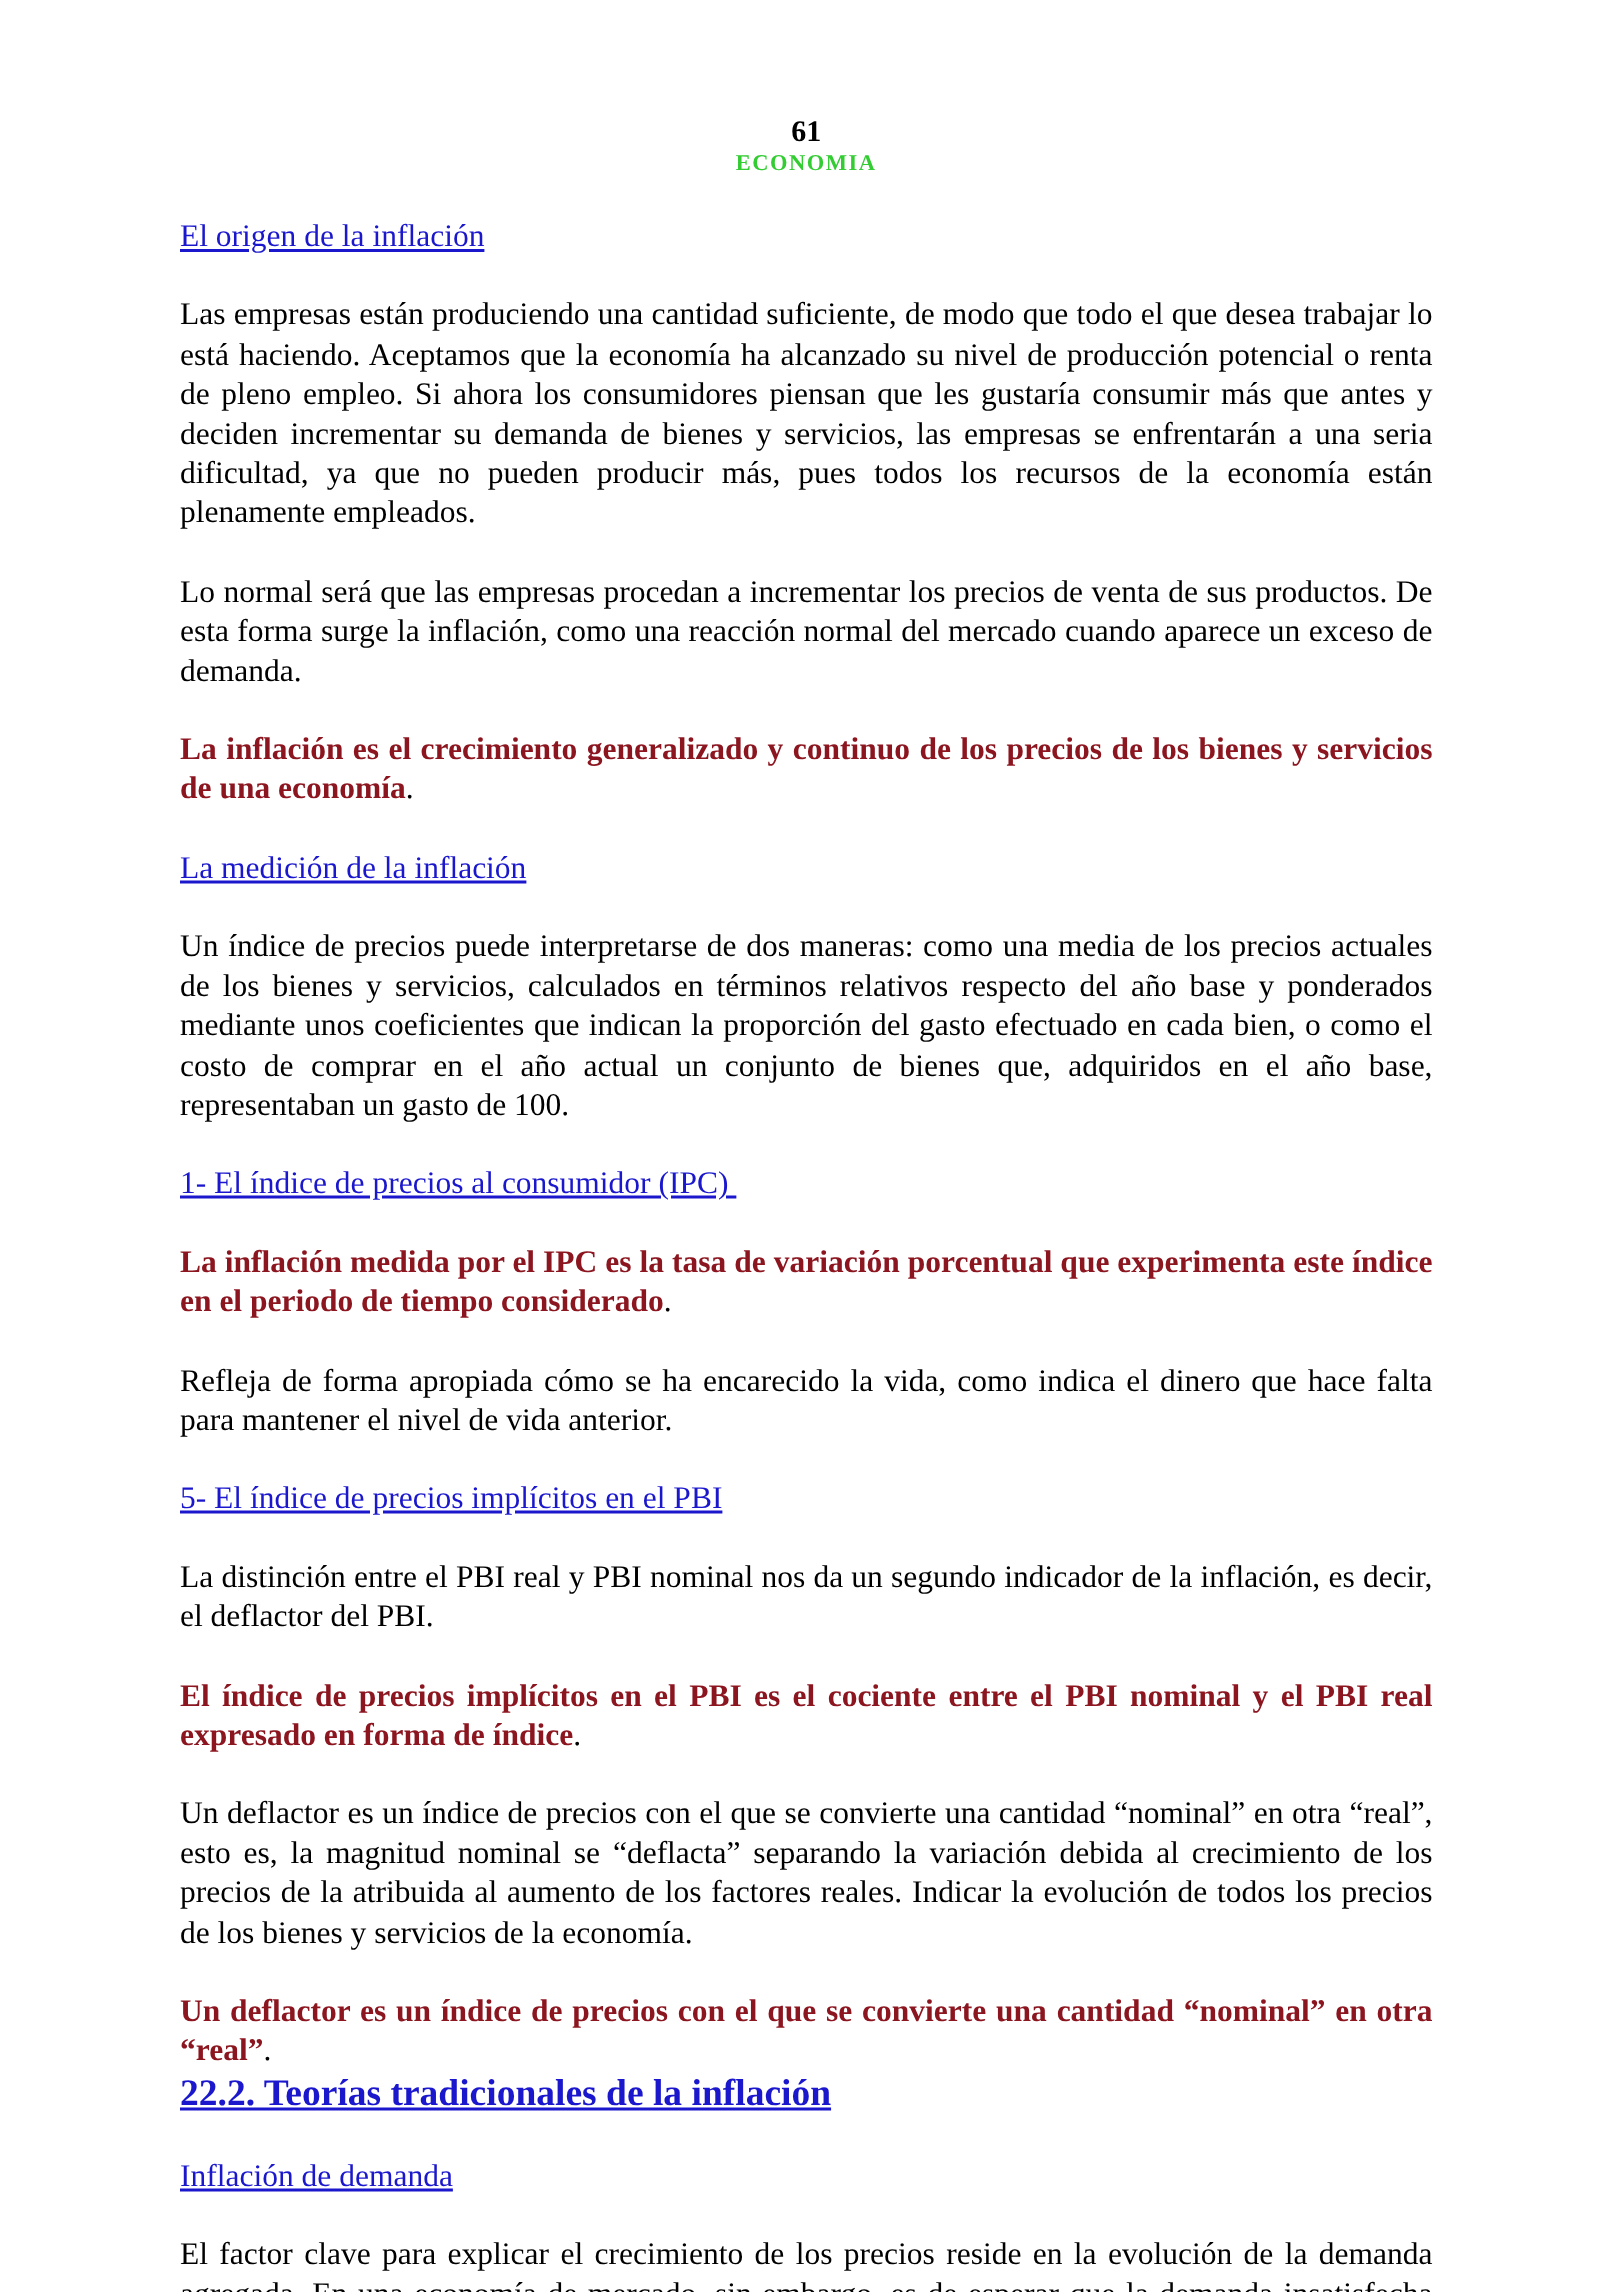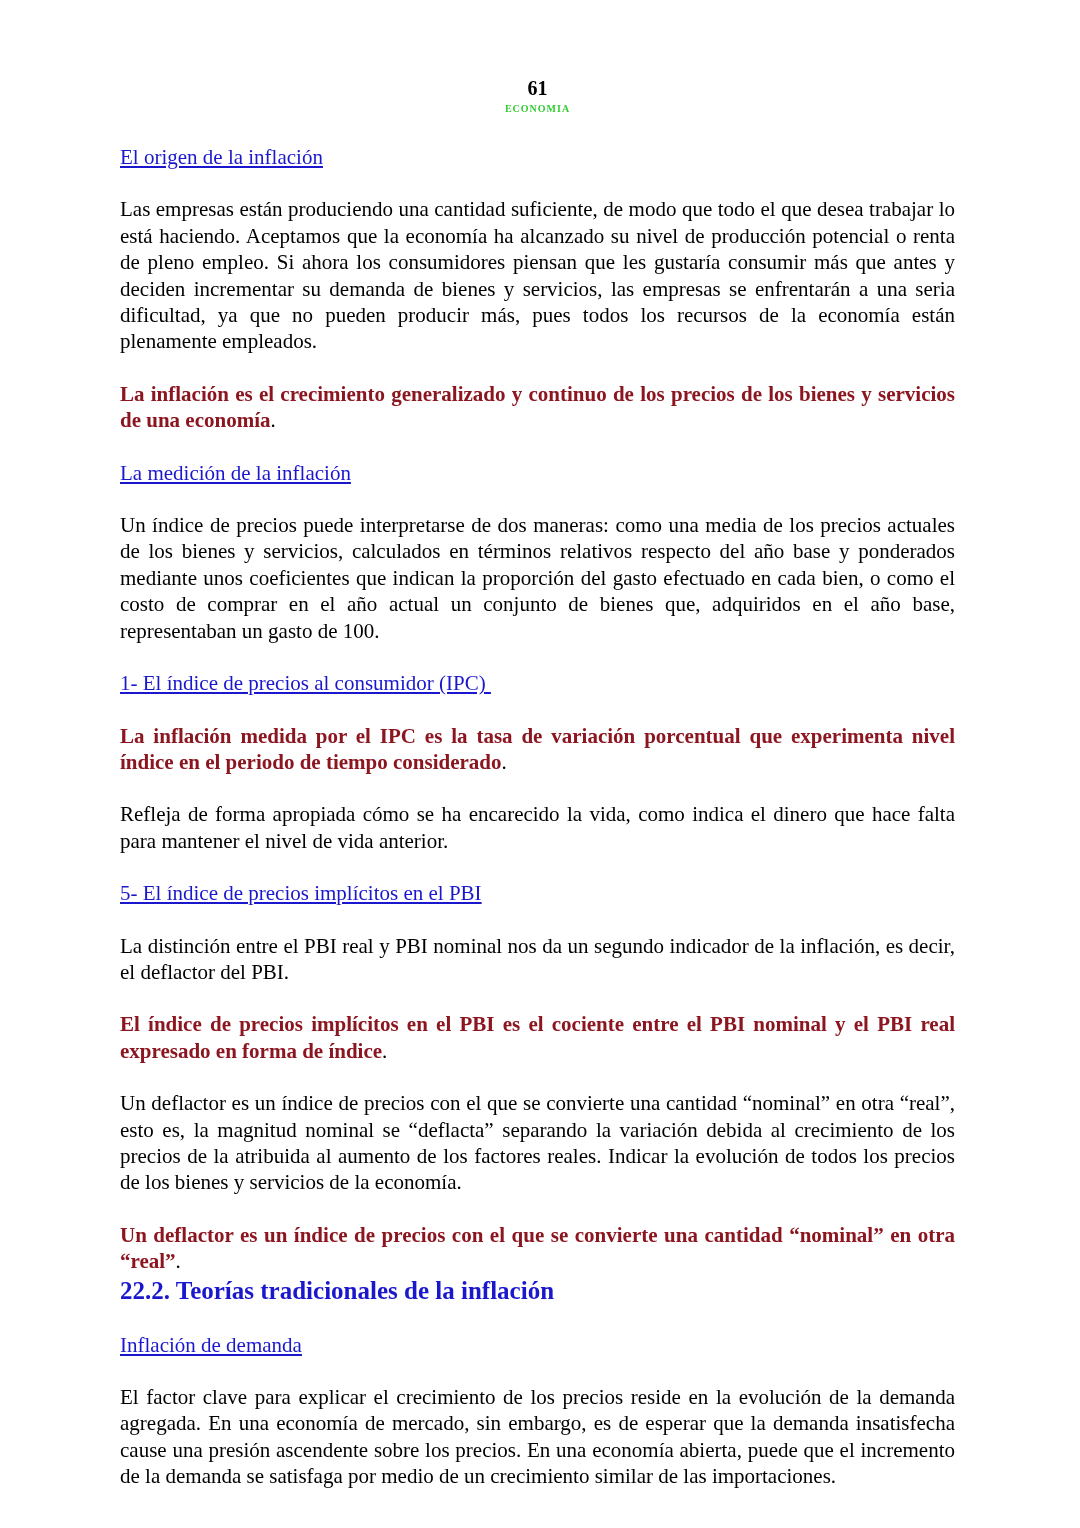--- a/index.html
+++ b/index.html
@@ -16,51 +16,52 @@
     min-height:1528px;
     box-sizing:border-box;
     margin:0 auto;
     background:var(--page-bg);
     padding:76px 125px 40px 120px;
     font-family:"Liberation Serif","DejaVu Serif",serif;
     color:var(--body-black);
   }
   .page-header{text-align:center;margin-bottom:13px;}
   .page-number{font-weight:bold;font-size:20px;line-height:24px;}
-  .subject{font-weight:bold;font-size:10px;line-height:18px;color:var(--subject-green);letter-spacing:1px;}
+  .subject{font-weight:bold;font-size:15px;line-height:18px;color:var(--subject-green);letter-spacing:1px;}
   .doc p, .doc h2{margin:0;}
   .doc p{font-size:21px;line-height:26.4px;margin-top:26px;}
   .body-para{text-align:justify;}
   .link-heading span{color:var(--heading-blue);text-decoration:underline;}
   .bold-red{text-align:justify;font-weight:bold;color:var(--bold-red);}
   .bold-red .suffix{color:var(--body-black);font-weight:normal;}
   .section-title{
     margin:28px 0 2px 0;
     font-size:25px;line-height:31px;
     font-weight:bold;color:var(--heading-blue);
   }
-  .section-title span{}
+  .section-title span{text-decoration:underline;}
   .gap-before{margin-top:26px;}
 </style>
 </head>
 <body>
 
 <div class="page">
   <header class="page-header">
     <div class="page-number">61</div>
     <div class="subject">ECONOMIA</div>
   </header>
   <article class="doc">
       <p class="link-heading"><span>El origen de la inflación</span></p>
       <p class="body-para">Las empresas están produciendo una cantidad suficiente, de modo que todo el que desea trabajar lo está haciendo. Aceptamos que la economía ha alcanzado su nivel de producción potencial o renta de pleno empleo. Si ahora los consumidores piensan que les gustaría consumir más que antes y deciden incrementar su demanda de bienes y servicios, las empresas se enfrentarán a una seria dificultad, ya que no pueden producir más, pues todos los recursos de la economía están plenamente empleados.</p>
+      <p class="body-para">Lo normal será que las empresas procedan a incrementar los precios de venta de sus productos. De esta forma surge la inflación, como una reacción normal del mercado cuando aparece un exceso de demanda.</p>
       <p class="bold-red"><span>La inflación es el crecimiento generalizado y continuo de los precios de los bienes y servicios de una economía</span><span class="suffix">.</span></p>
       <p class="link-heading gap-before"><span>La medición de la inflación</span></p>
       <p class="body-para">Un índice de precios puede interpretarse de dos maneras: como una media de los precios actuales de los bienes y servicios, calculados en términos relativos respecto del año base y ponderados mediante unos coeficientes que indican la proporción del gasto efectuado en cada bien, o como el costo de comprar en el año actual un conjunto de bienes que, adquiridos en el año base, representaban un gasto de 100.</p>
       <p class="link-heading gap-before"><span>1- El índice de precios al consumidor (IPC)&nbsp;</span></p>
-      <p class="bold-red"><span>La inflación medida por el IPC es la tasa de variación porcentual que experimenta nivel índice en el periodo de tiempo considerado</span><span class="suffix">.</span></p>
+      <p class="bold-red"><span>La inflación medida por el IPC es la tasa de variación porcentual que experimenta este índice en el periodo de tiempo considerado</span><span class="suffix">.</span></p>
       <p class="body-para">Refleja de forma apropiada cómo se ha encarecido la vida, como indica el dinero que hace falta para mantener el nivel de vida anterior.</p>
       <p class="link-heading gap-before"><span>5- El índice de precios implícitos en el PBI</span></p>
       <p class="body-para">La distinción entre el PBI real y PBI nominal nos da un segundo indicador de la inflación, es decir, el deflactor del PBI.</p>
       <p class="bold-red"><span>El índice de precios implícitos en el PBI es el cociente entre el PBI nominal y el PBI real expresado en forma de índice</span><span class="suffix">.</span></p>
       <p class="body-para">Un deflactor es un índice de precios con el que se convierte una cantidad “nominal” en otra “real”, esto es, la magnitud nominal se “deflacta” separando la variación debida al crecimiento de los precios de la atribuida al aumento de los factores reales. Indicar la evolución de todos los precios de los bienes y servicios de la economía.</p>
       <p class="bold-red"><span>Un deflactor es un índice de precios con el que se convierte una cantidad “nominal” en otra “real”</span><span class="suffix">.</span></p>
       <h2 class="section-title gap-before"><span>22.2. Teorías tradicionales de la inflación</span></h2>
       <p class="link-heading"><span>Inflación de demanda</span></p>
       <p class="body-para">El factor clave para explicar el crecimiento de los precios reside en la evolución de la demanda agregada. En una economía de mercado, sin embargo, es de esperar que la demanda insatisfecha cause una presión ascendente sobre los precios. En una economía abierta, puede que el incremento de la demanda se satisfaga por medio de un crecimiento similar de las importaciones.</p>
     </article>

